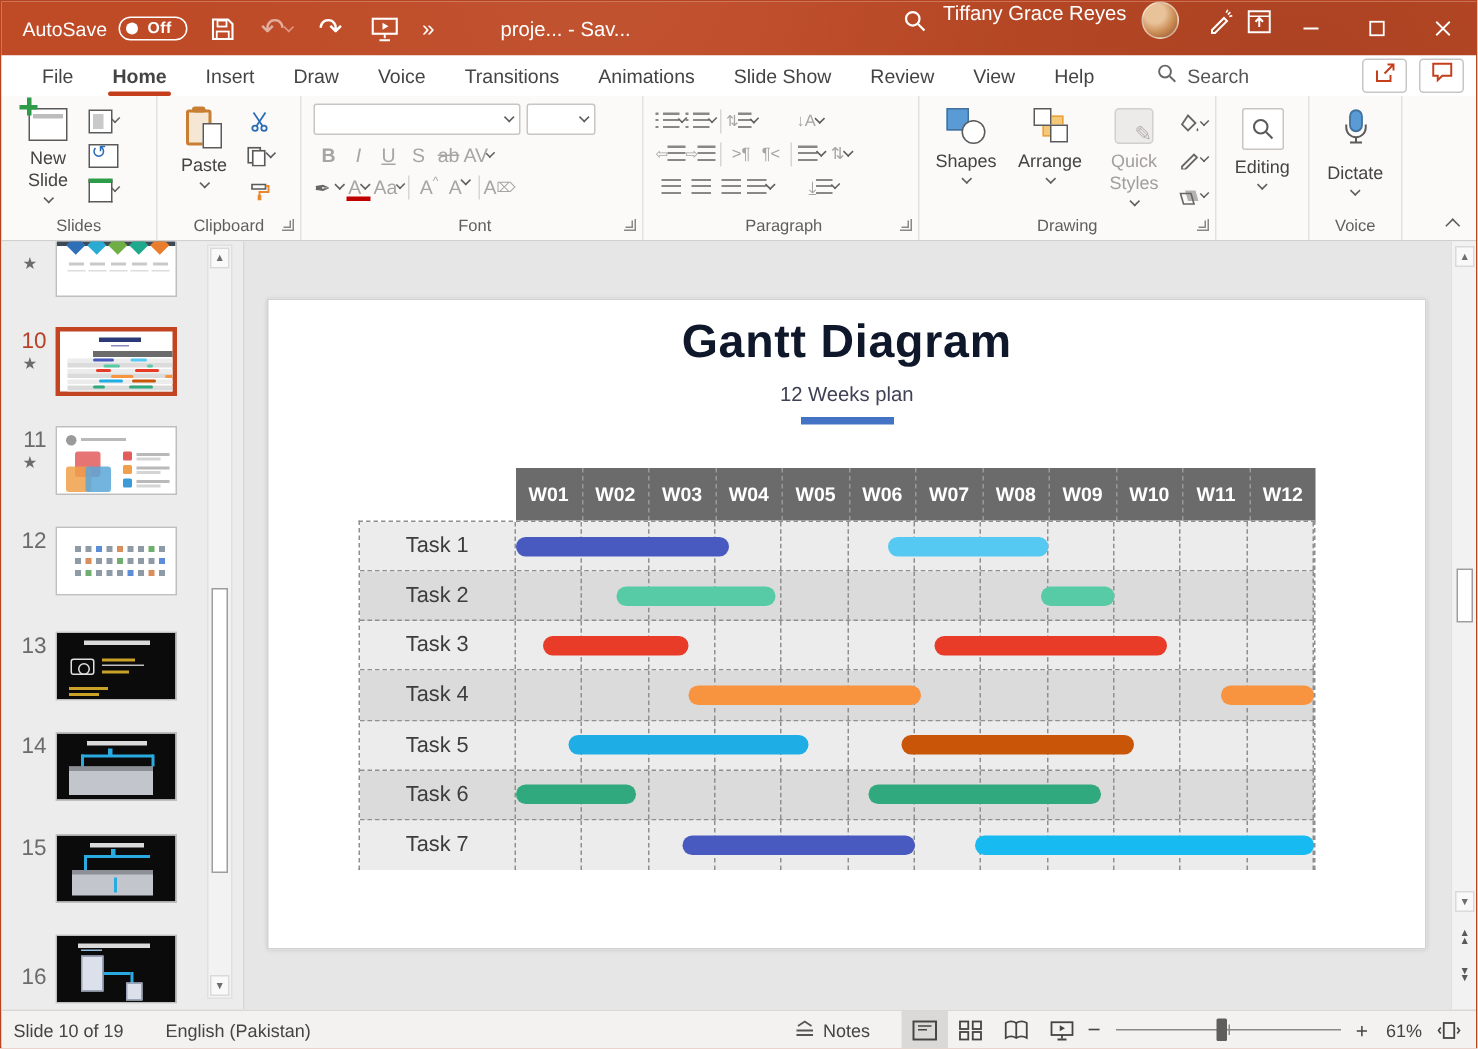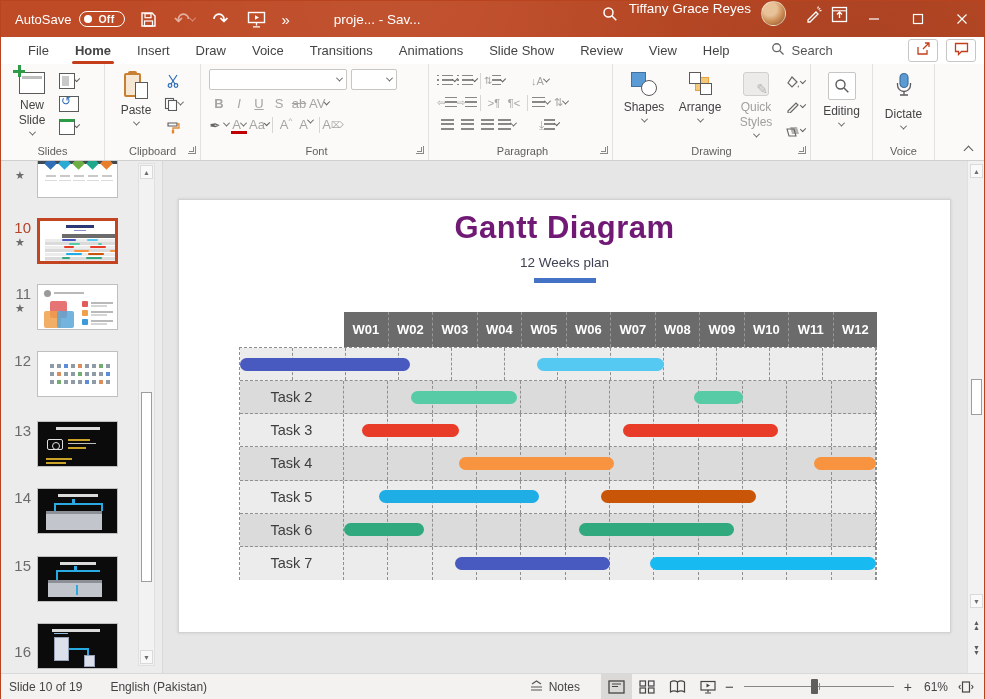--- a/index.html
+++ b/index.html
@@ -98,21 +98,21 @@
   .thumb-card { position:absolute; left:36px; width:81px; height:46px; background:#fff; border:1px solid #BFBFBF; overflow:hidden; cursor:pointer; }
   .thumb-card.selected { border:3px solid #C24420; }
   .art { position:absolute; inset:0; overflow:hidden; }
 
   .sb { position:absolute; width:17px; background:#F2F2F2; border:1px solid #E0E0E0; }
   .sb-arrow { position:absolute; left:1px; width:13px; height:14px; background:#F9F9F9; border:1px solid #DADADA; color:#6E6E6E; font-size:7px; display:flex; align-items:center; justify-content:center; cursor:pointer; }
   .sb-thumb { position:absolute; left:2px; width:11px; background:#fff; border:1px solid #9D9D9D; cursor:pointer; }
 
   .canvas { position:relative; flex:1; }
   .slide { position:absolute; left:15px; top:38px; width:773px; height:434px; background:#fff; border:1px solid #D2D2D2; box-shadow:0 0 3px rgba(0,0,0,.12); }
-  .slide-title { position:absolute; top:10px; left:0; right:0; text-align:center; font-size:31px; font-weight:bold; color:#701a75; letter-spacing:.5px; }
+  .slide-title { position:absolute; top:10px; left:0; right:0; text-align:center; font-size:31px; font-weight:bold; color:#0f172a; letter-spacing:.5px; }
   .slide-sub { position:absolute; top:55px; left:0; right:0; text-align:center; font-size:13.5px; color:#3F4254; }
   .slide-rule { position:absolute; top:78px; left:50%; margin-left:-31px; width:62px; height:4.5px; background:#4472C4; }
 
   .gantt { position:absolute; left:60px; top:112px; width:638px; height:268px; }
   .g-header { position:absolute; left:105px; top:0; width:533px; height:35px; background:#6B6B6B; display:flex; }
   .gh-cell { flex:1; display:flex; align-items:center; justify-content:center; color:#fff; font-size:13px; font-weight:bold; border-right:1px dashed #999; }
   .gh-cell:last-child { border-right:none; }
   .g-body { position:absolute; left:0; top:35px; width:638px; height:233px; border:1px dashed #8F8F8F; }
   .g-row { display:flex; height:33.15px; border-bottom:1px dashed #8F8F8F; }
   .g-row:last-child { border-bottom:none; }
@@ -766,20 +766,21 @@
               <div class="gh-cell">W06</div>
               <div class="gh-cell">W07</div>
               <div class="gh-cell">W08</div>
               <div class="gh-cell">W09</div>
               <div class="gh-cell">W10</div>
               <div class="gh-cell">W11</div>
               <div class="gh-cell">W12</div>
             </div>
           <div class="g-body" id="gantt-body">
               <div class="g-row">
+                <div class="g-label">Task 1</div>
                 <div class="g-cells">
                   <div class="g-cell"></div>
                   <div class="g-cell"></div>
                   <div class="g-cell"></div>
                   <div class="g-cell"></div>
                   <div class="g-cell"></div>
                   <div class="g-cell"></div>
                   <div class="g-cell"></div>
                   <div class="g-cell"></div>
                   <div class="g-cell"></div>

